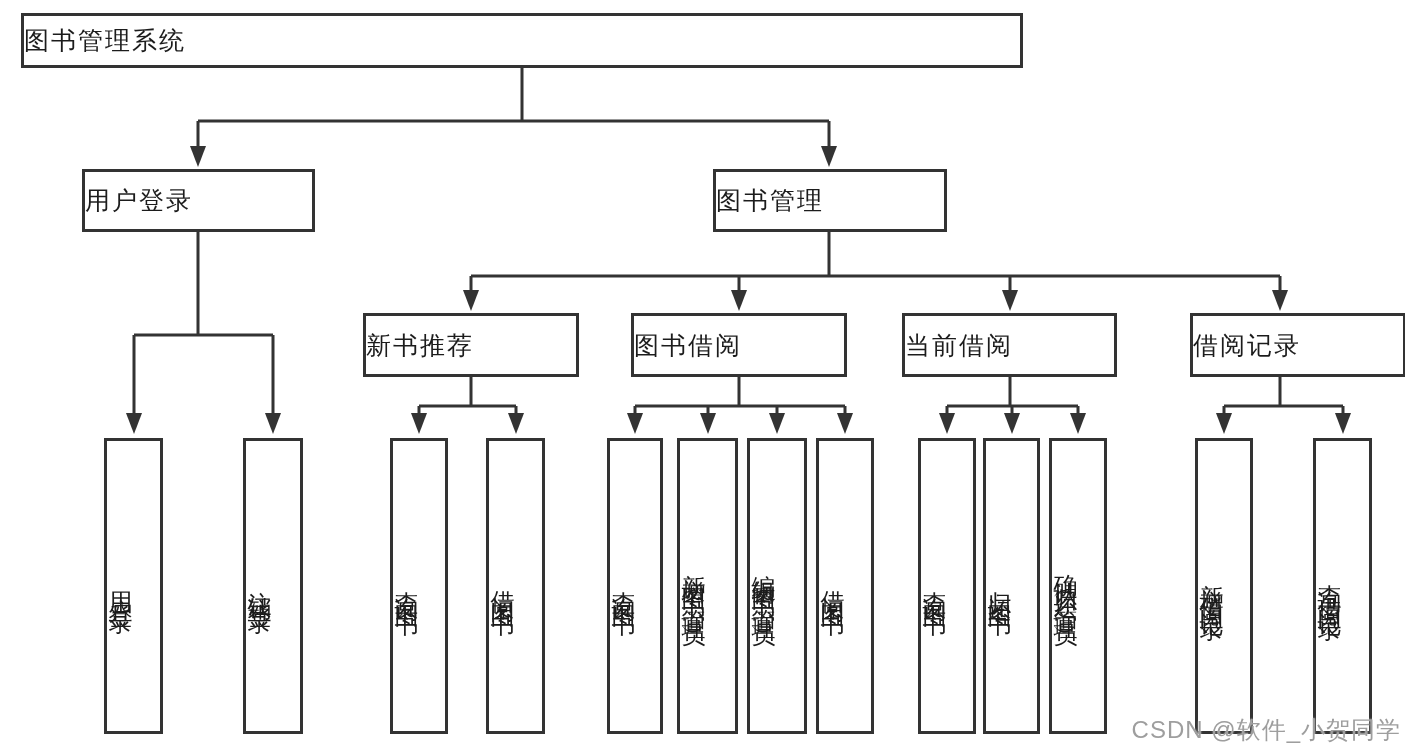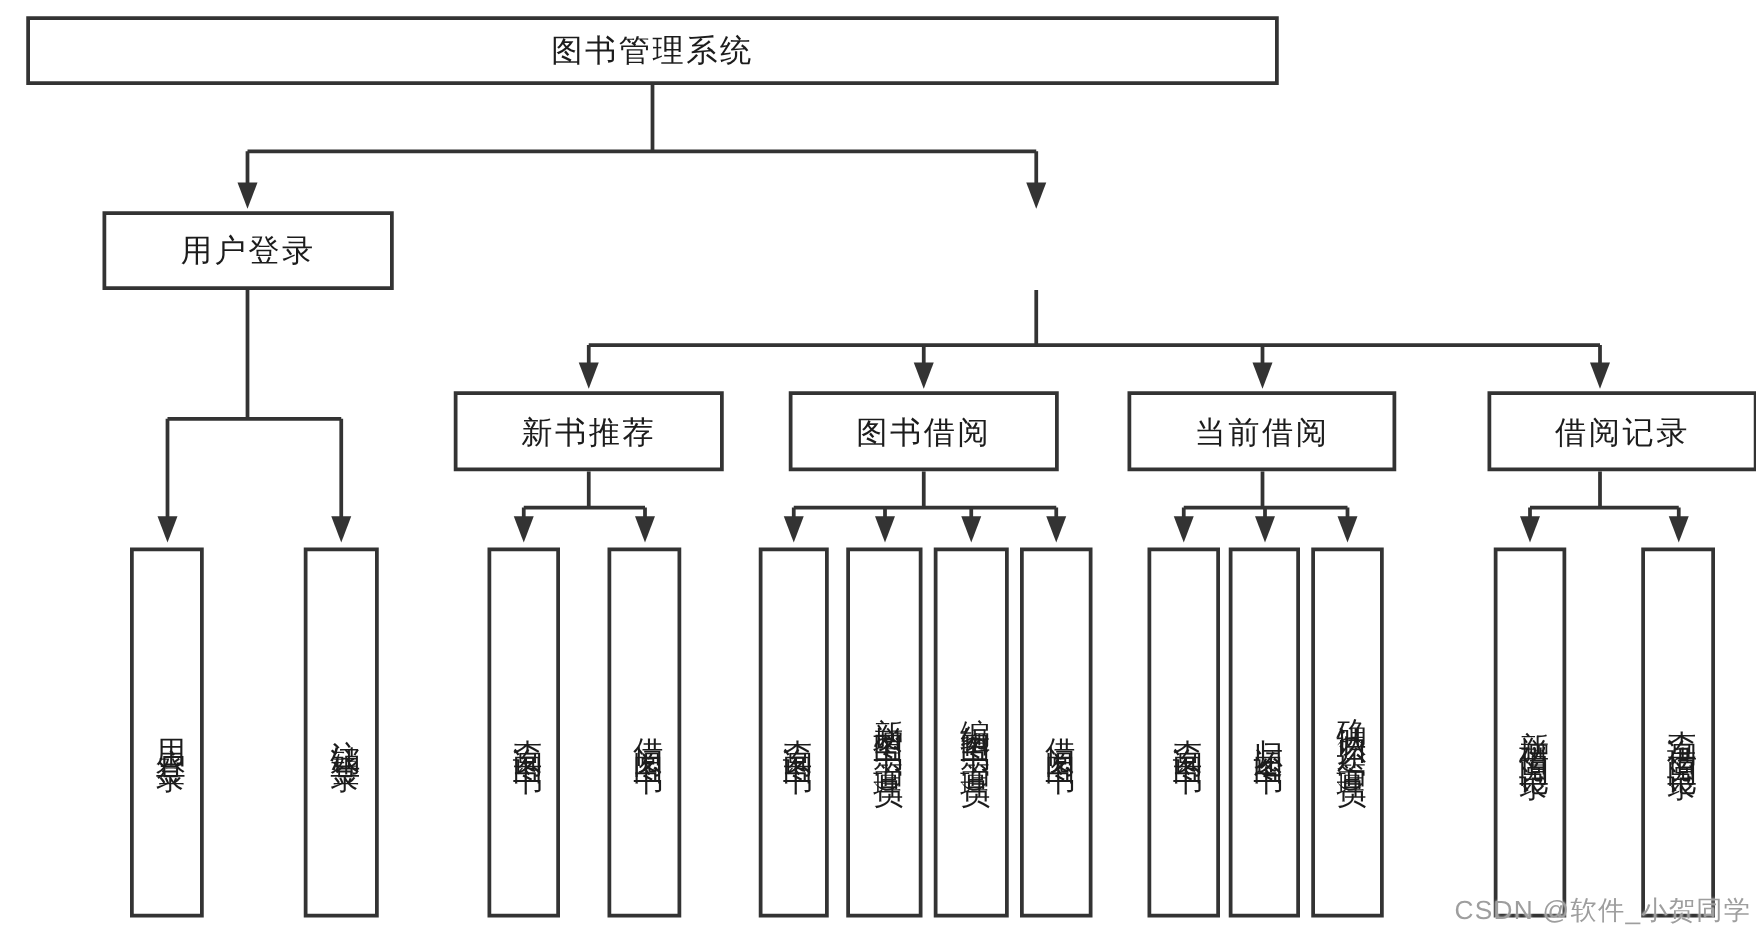--- a/index.html
+++ b/index.html
@@ -34,26 +34,24 @@
   .wires polygon {
     fill: var(--line);
     stroke: none;
   }
   .node {
     position: absolute;
     border: 3px solid var(--box-border);
     background: var(--background);
     display: flex;
     align-items: center;
-    justify-content: center;
     color: var(--text);
     font-size: 25px;
     letter-spacing: 2px;
     white-space: nowrap;
-    font-family: Liberation Mono, monospace;
   }
   .node .vtext {
     writing-mode: vertical-rl;
     text-orientation: mixed;
     letter-spacing: 7px;
     line-height: 1.1;
     font-size: 24px;
     white-space: nowrap;
   }
   
@@ -76,21 +74,21 @@
   .n-bb4 { left: 816px;  width: 58px; }
   .n-cb1 { left: 918px;  width: 58px; }
   .n-cb2 { left: 983px;  width: 57px; }
   .n-cb3 { left: 1049px; width: 58px; }
   .n-br1 { left: 1195px; width: 58px; }
   .n-br2 { left: 1313px; width: 59px; }
   .watermark {
     position: absolute;
     right: 4px;
     top: 714px;
-    font-size: 21px;
+    font-size: 24px;
     color: var(--watermark);
     letter-spacing: 1px;
     text-shadow: 0 0 2px #ffffff;
   }
 </style>
 </head>
 <body>
 
 <div class="canvas">
 
@@ -144,20 +142,23 @@
     </g>
   </svg>
 
   <div class="node n-root">
     <span>图书管理系统</span>
   </div>
 
   <div class="node n-l2a">
     <span>用户登录</span>
   </div>
+  <div class="node n-l2b">
+    <span>图书管理</span>
+  </div>
 
   <div class="node n-l3a">
     <span>新书推荐</span>
   </div>
   <div class="node n-l3c">
     <span>当前借阅</span>
   </div>
   <div class="node n-l3b">
     <span>图书借阅</span>
   </div>

